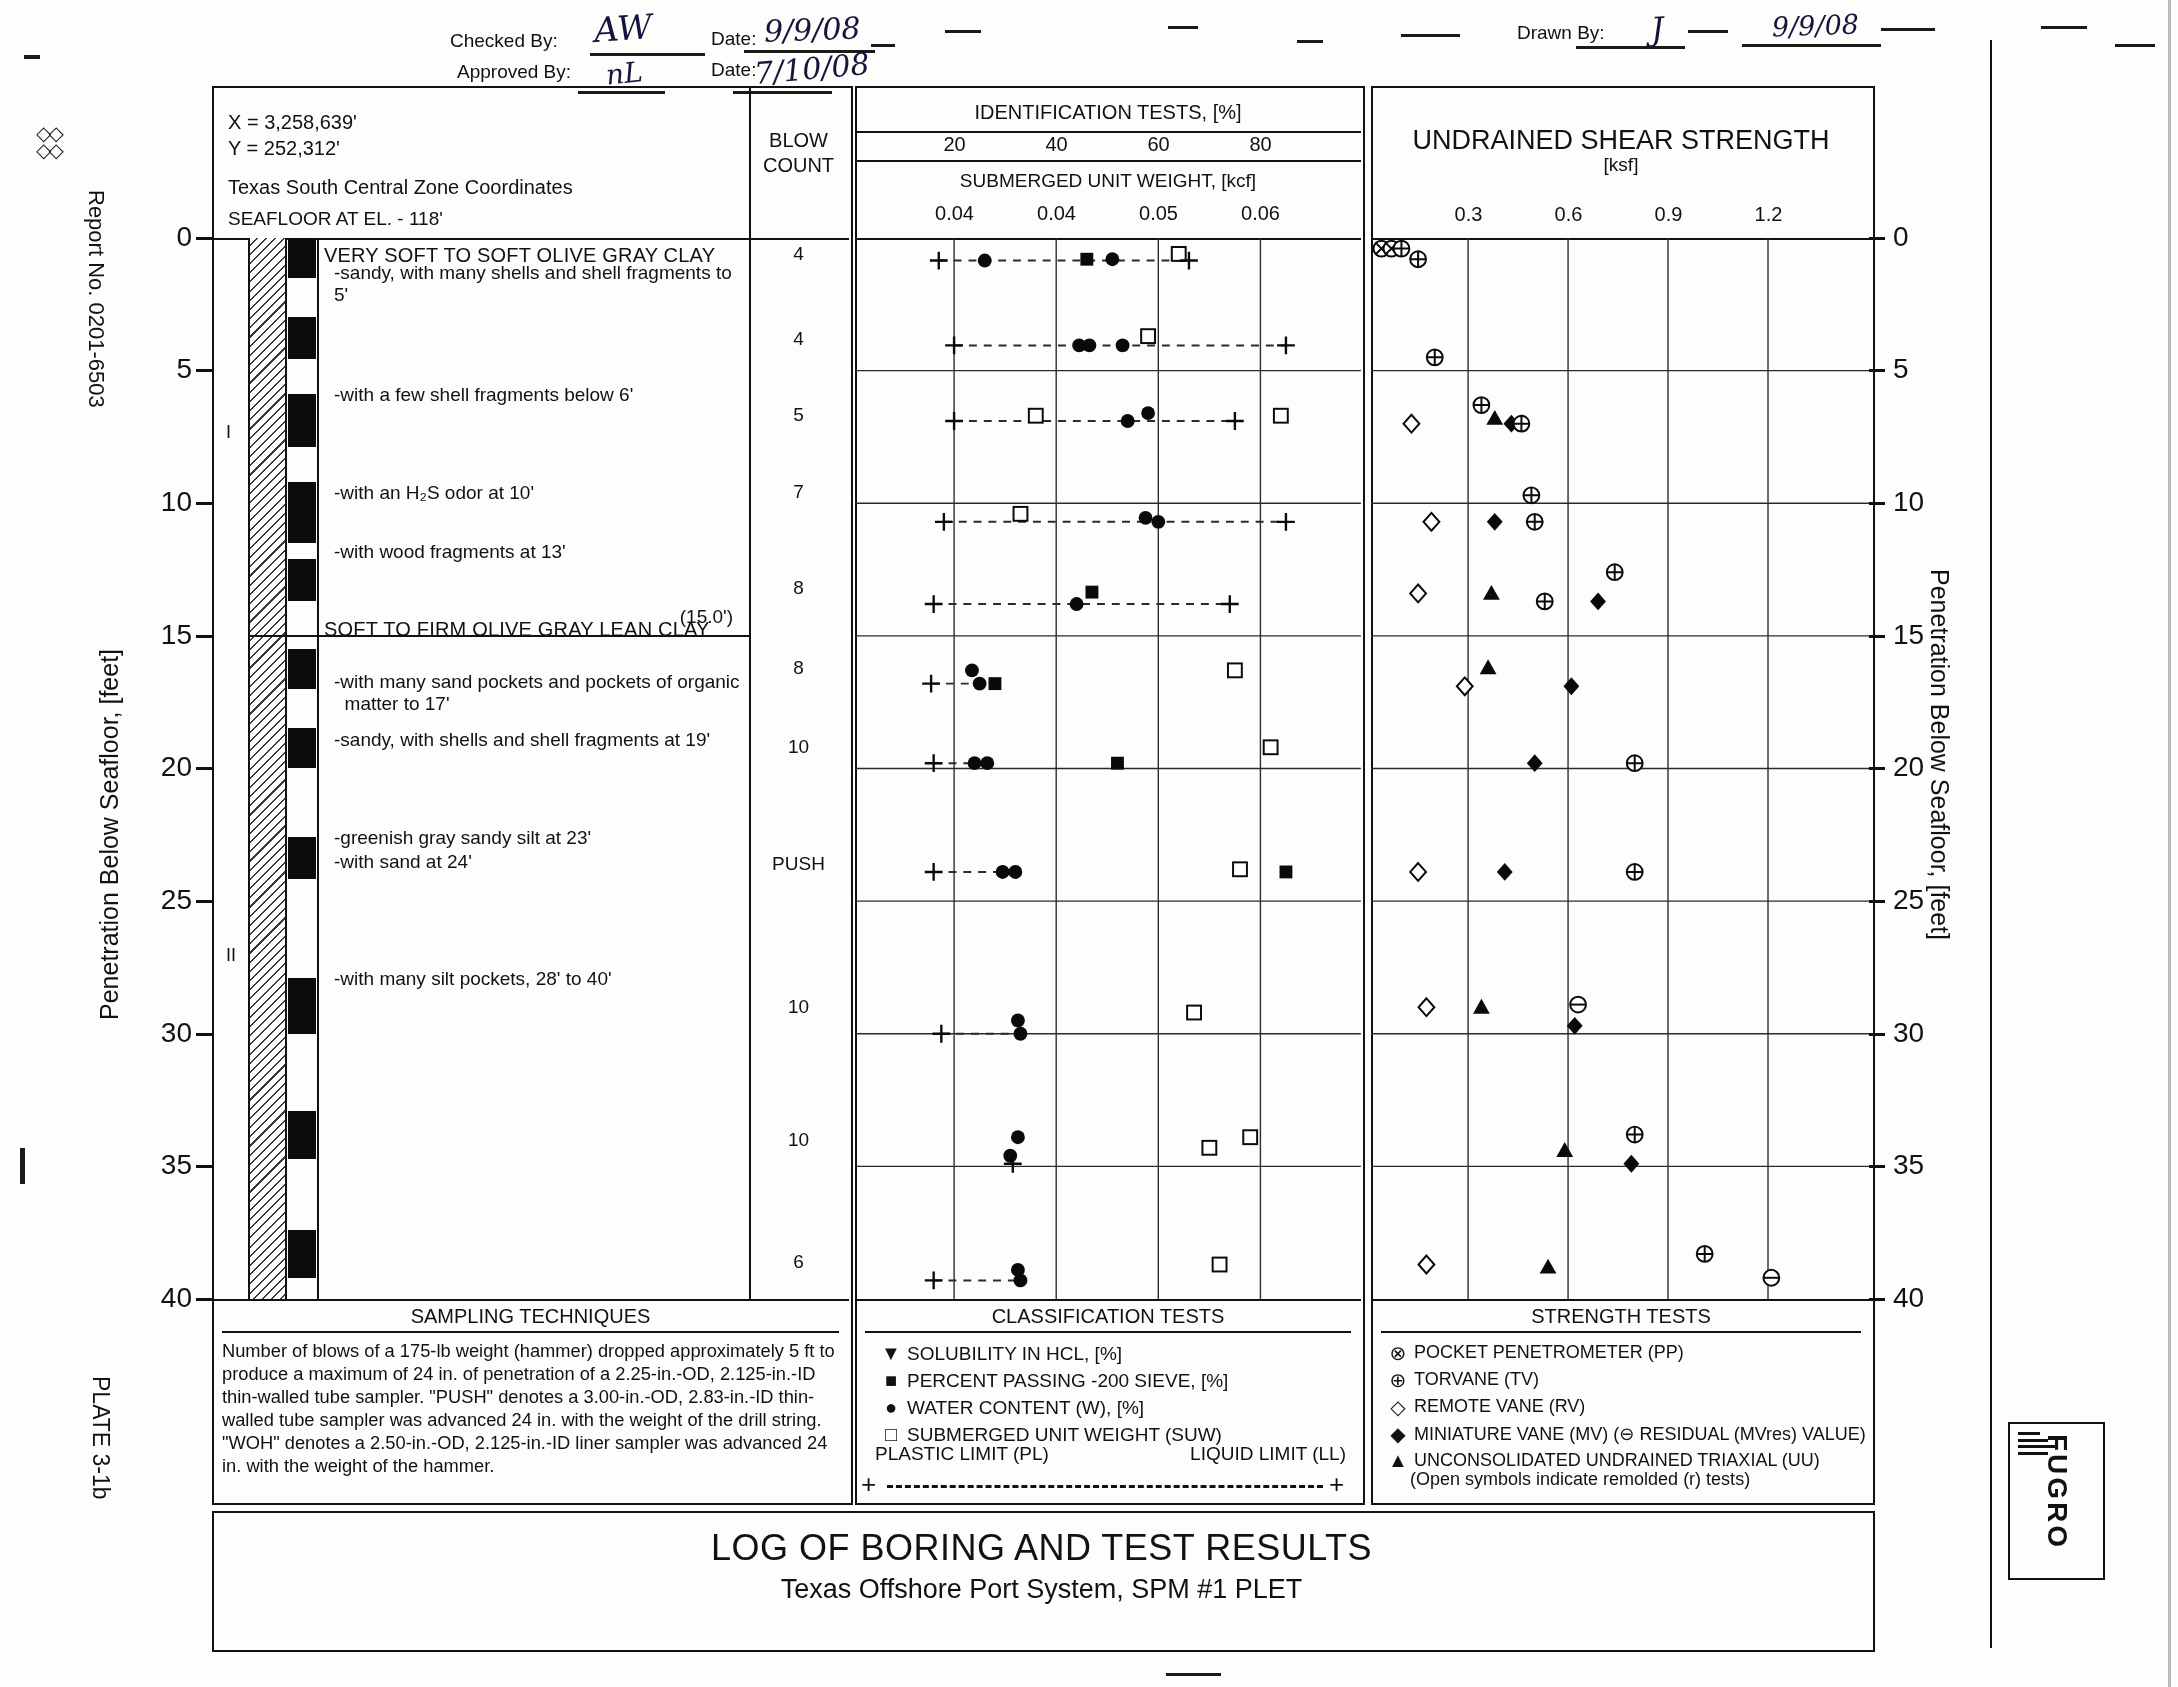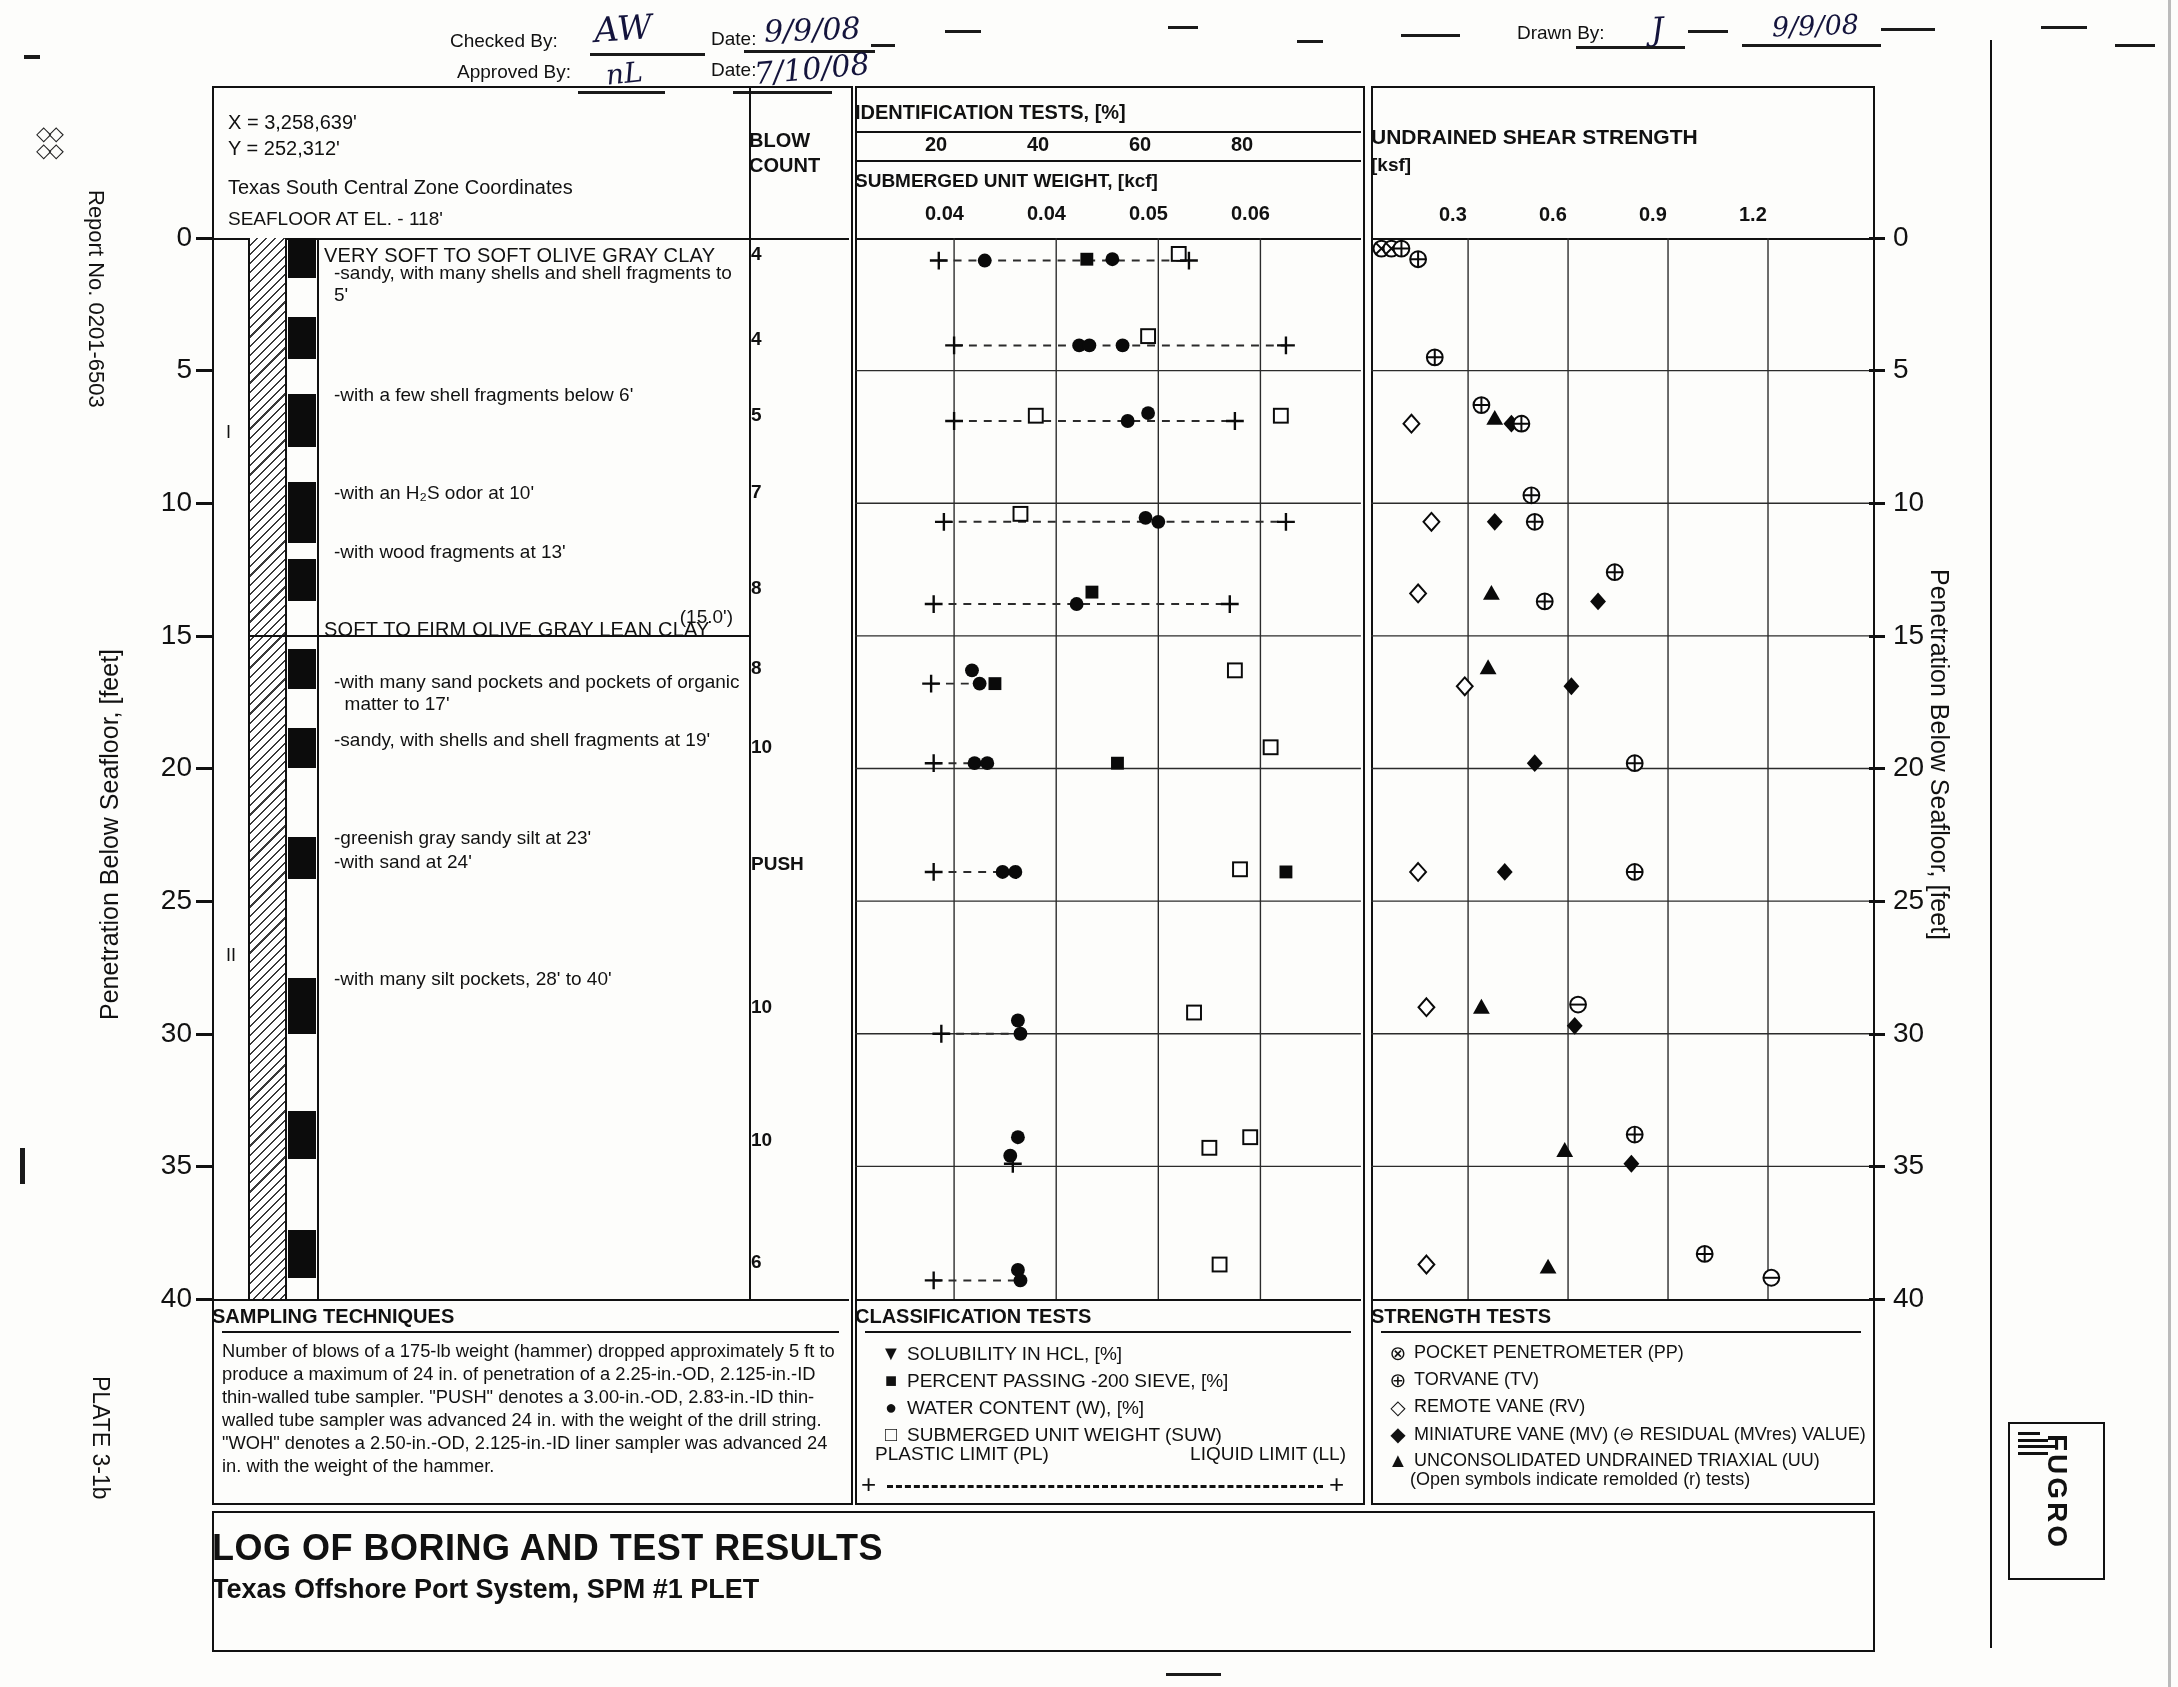--- a/index.html
+++ b/index.html
@@ -1,20 +1,20 @@
 <!DOCTYPE html>
 <html><head>
 <meta charset="utf-8">
 <style>
   html,body{margin:0;padding:0;background:#e9e9e6;}
   #page{position:relative;width:2178px;height:1687px;background:#fdfdfb;font-family:"Liberation Sans",sans-serif;color:#111;overflow:hidden;}
   .box{position:absolute;border:2px solid #111;background:transparent;}
   .hl,.vl{position:absolute;background:#111;}
   .lbl{position:absolute;white-space:nowrap;color:#111;}
-  .ctr{text-align:left;font-weight:bold;}
+  .ctr{text-align:center;}
   .dep{font-size:28px;}
   .tick{font-size:20px;}
   .st-title{font-size:20px;letter-spacing:0.2px;}
   .st-note{font-size:19px;line-height:22px;white-space:pre-line;}
   .blow{font-size:19px;}
   .unit{font-size:18px;}
   .smp{position:absolute;left:288px;width:28px;background:#0c0c0c;}
   .hatch{position:absolute;left:249px;top:238px;width:36px;height:1061px;
          background:repeating-linear-gradient(135deg,#ffffff 0 5px,#3a3a3a 5px 6.5px);}
   .hand{position:absolute;font-family:"DejaVu Serif",serif;font-style:italic;white-space:nowrap;color:#1a1a6e;color:#14143c;}
@@ -98,21 +98,21 @@
   <div class="lbl" style="left:228px;top:111px;font-size:20px">X = 3,258,639'</div>
   <div class="lbl" style="left:228px;top:137px;font-size:20px">Y = 252,312'</div>
   <div class="lbl" style="left:228px;top:176px;font-size:20px">Texas South Central Zone Coordinates</div>
   <div class="lbl" style="left:228px;top:208px;font-size:19px">SEAFLOOR AT EL. - 118'</div>
   <div class="lbl ctr" style="left:749px;top:129px;width:99px;font-size:20px">BLOW</div>
   <div class="lbl ctr" style="left:749px;top:154px;width:99px;font-size:20px">COUNT</div>
 
   <div class="lbl ctr" style="left:855px;top:101px;width:506px;font-size:20px">IDENTIFICATION TESTS, [%]</div>
   <div class="lbl ctr" style="left:855px;top:170px;width:506px;font-size:19px">SUBMERGED UNIT WEIGHT, [kcf]</div>
 
-  <div class="lbl ctr" style="left:1371px;top:125px;width:500px;font-size:21px">UNDRAINED SHEAR STRENGTH</div>
+  <div class="lbl ctr" style="left:1371px;top:125px;width:500px;font-size:27px">UNDRAINED SHEAR STRENGTH</div>
   <div class="lbl ctr" style="left:1371px;top:154px;width:500px;font-size:19px">[ksf]</div>
 
   <svg id="svg-ident" style="position:absolute;left:855px;top:238px" width="506" height="1061" viewBox="0 0 511 1072">
       <line x1="100" y1="0" x2="100" y2="1072" stroke="#2b2b2b" stroke-width="1.4"></line>
       <line x1="203.166" y1="0" x2="203.166" y2="1072" stroke="#2b2b2b" stroke-width="1.4"></line>
       <line x1="306.332" y1="0" x2="306.332" y2="1072" stroke="#2b2b2b" stroke-width="1.4"></line>
       <line x1="409.498" y1="0" x2="409.498" y2="1072" stroke="#2b2b2b" stroke-width="1.4"></line>
       <line x1="0" y1="134" x2="511" y2="134" stroke="#2b2b2b" stroke-width="1.4"></line>
       <line x1="0" y1="268" x2="511" y2="268" stroke="#2b2b2b" stroke-width="1.4"></line>
       <line x1="0" y1="402" x2="511" y2="402" stroke="#2b2b2b" stroke-width="1.4"></line>

